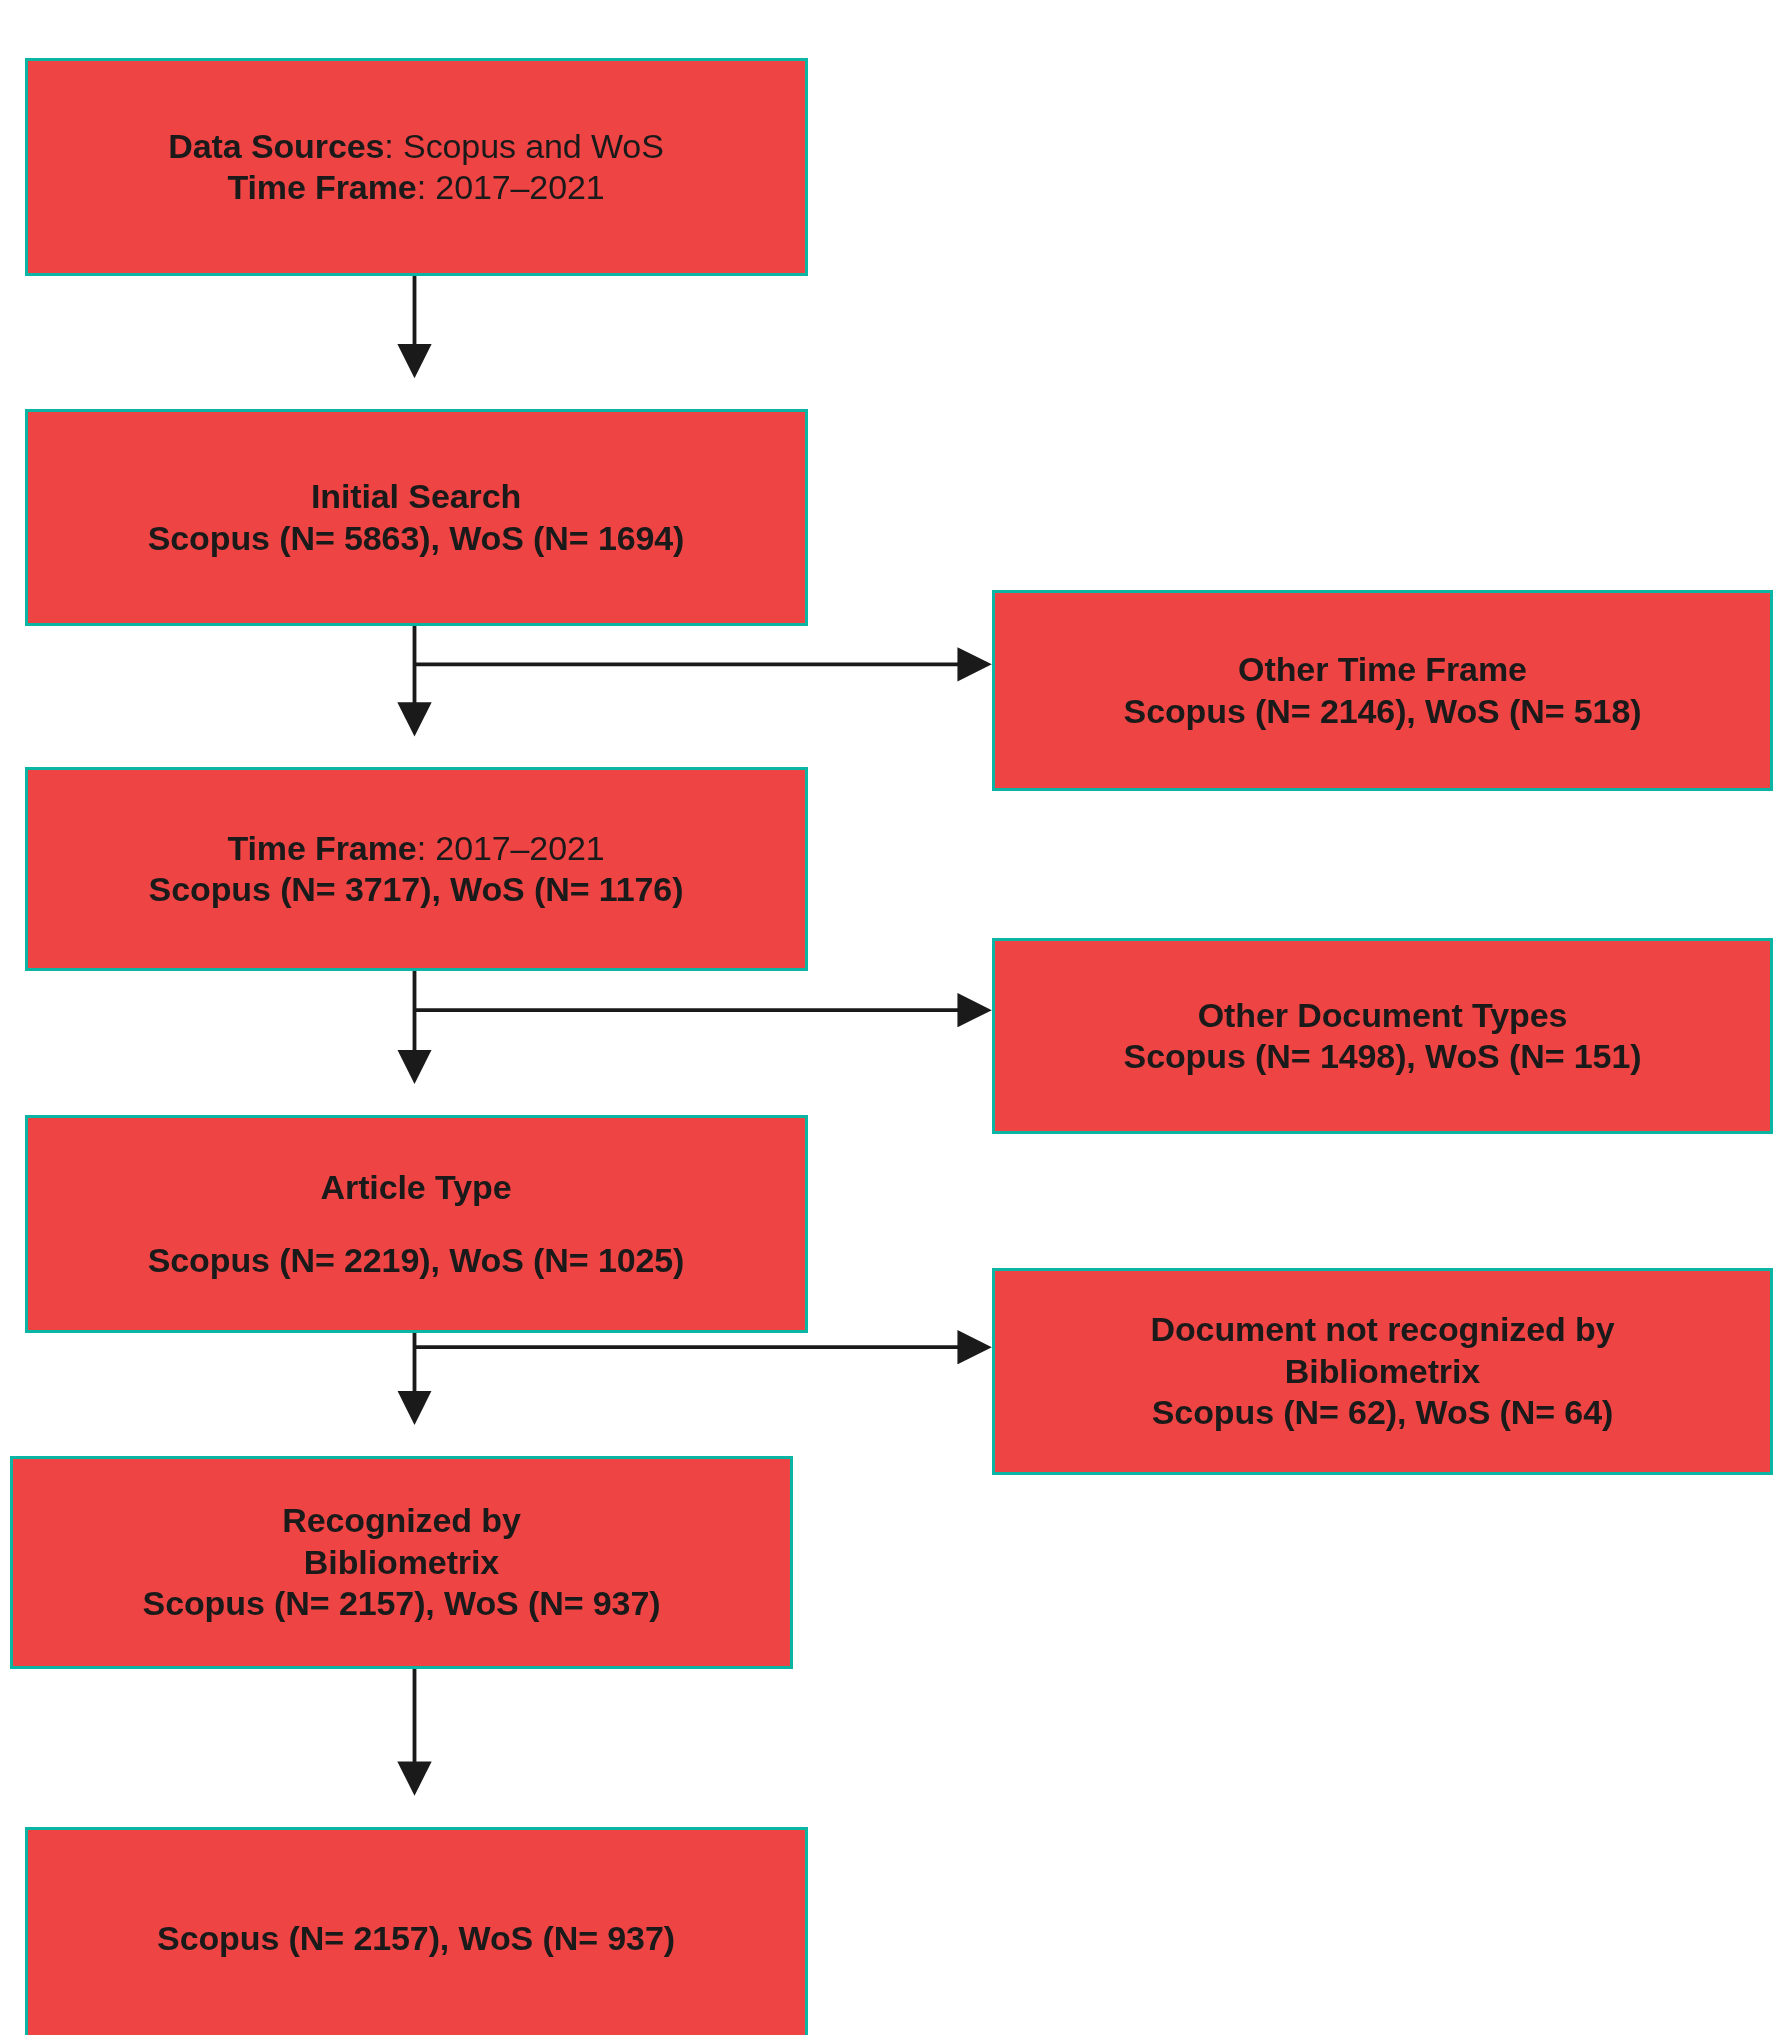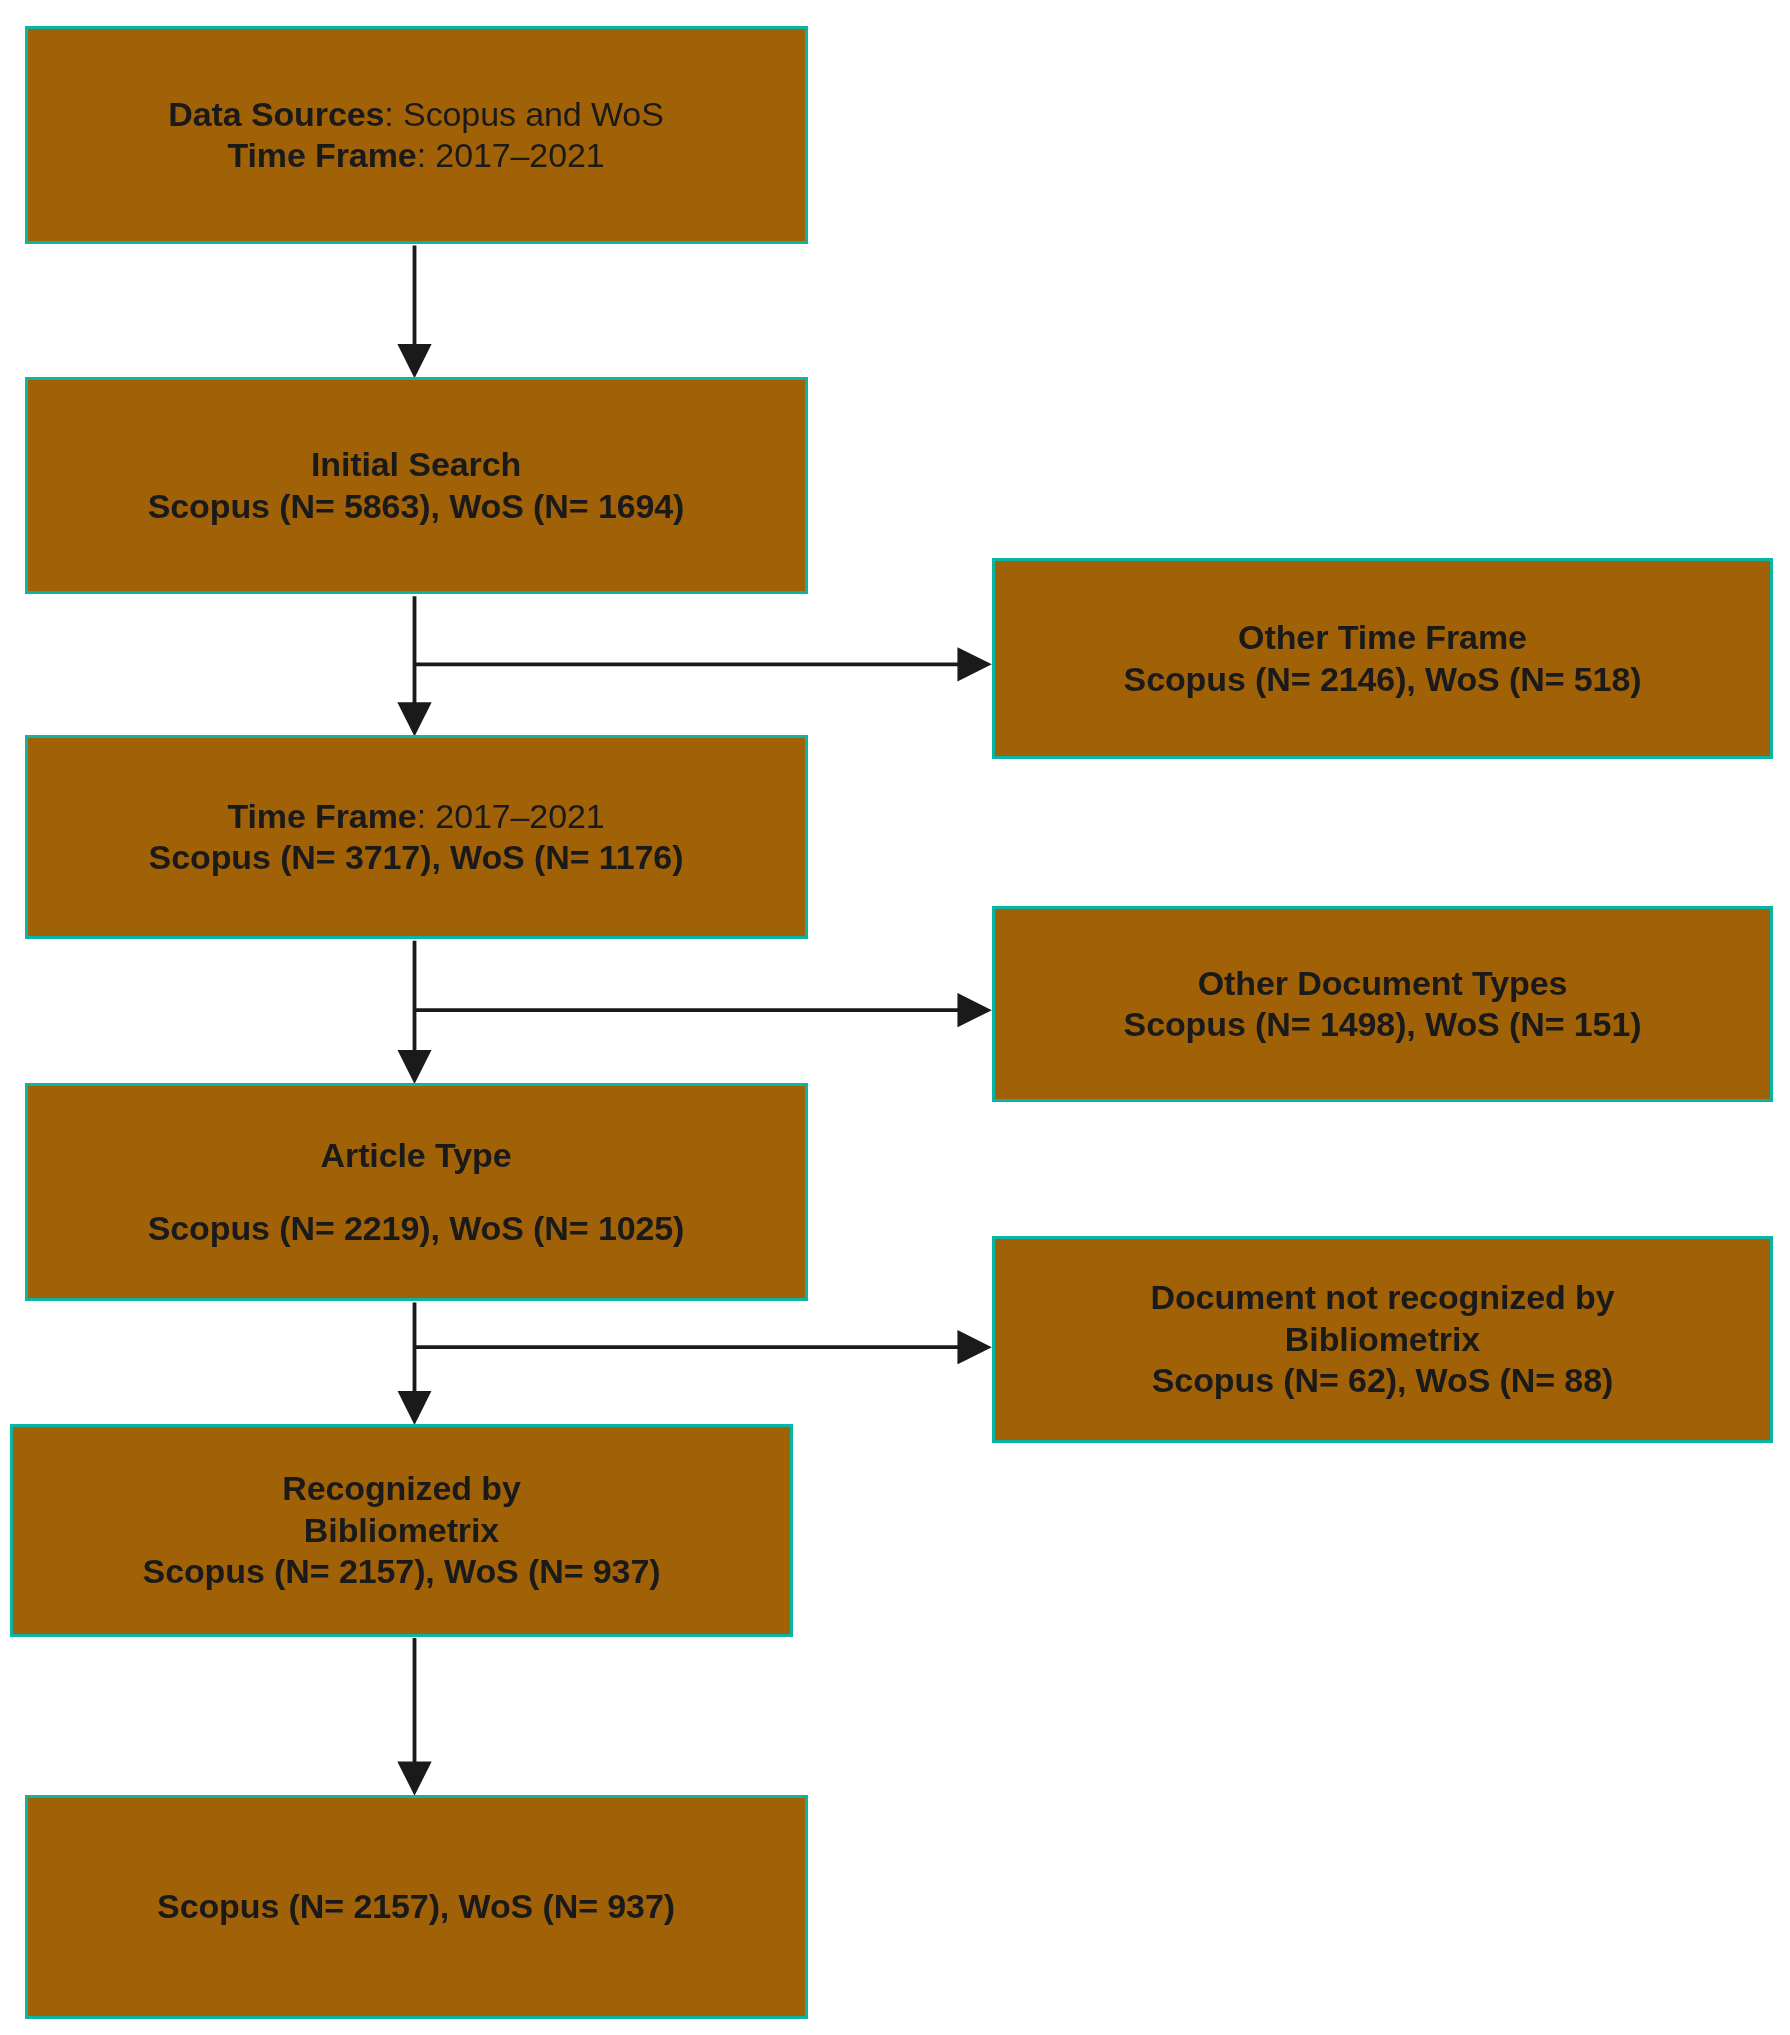--- a/index.html
+++ b/index.html
@@ -13,28 +13,29 @@
     width: 1790px;
     height: 2035px;
     background: #ffffff;
     font-family: "Liberation Sans", "DejaVu Sans", sans-serif;
     overflow: hidden;
   }
   .flow-box {
     position: absolute;
     box-sizing: border-box;
     border: 3.8px solid #0AB5A3;
-    background: #a16207;
+    background: #ef4444;
     display: flex;
     flex-direction: column;
     align-items: center;
     justify-content: center;
     text-align: center;
     color: #1a1a1a;
     padding: 5.5px 14px;
+    margin-top: 32px;
   }
   .flow-line {
     font-size: 34px;
     line-height: 1.22;
     white-space: nowrap;
     letter-spacing: -0.1px;
   }
   .flow-line.bold { font-weight: bold; }
   .flow-line .lbl { font-weight: bold; }
   .flow-line .val { font-weight: normal; }
@@ -115,17 +116,17 @@
   </div>
 
   <div class="flow-box" style="left:992px; top:906px; width:781px; height:196px;padding-left:14px;">
     <div class="flow-line bold">Other Document Types</div>
     <div class="flow-line bold">Scopus (N= 1498), WoS (N= 151)</div>
   </div>
 
   <div class="flow-box" style="left:992px; top:1236px; width:781px; height:207px;">
     <div class="flow-line bold">Document not recognized by</div>
     <div class="flow-line bold">Bibliometrix</div>
-    <div class="flow-line bold">Scopus (N= 62), WoS (N= 88)</div>
+    <div class="flow-line bold">Scopus (N= 62), WoS (N= 64)</div>
   </div>
 
 </div>
 
 
 </body></html>

